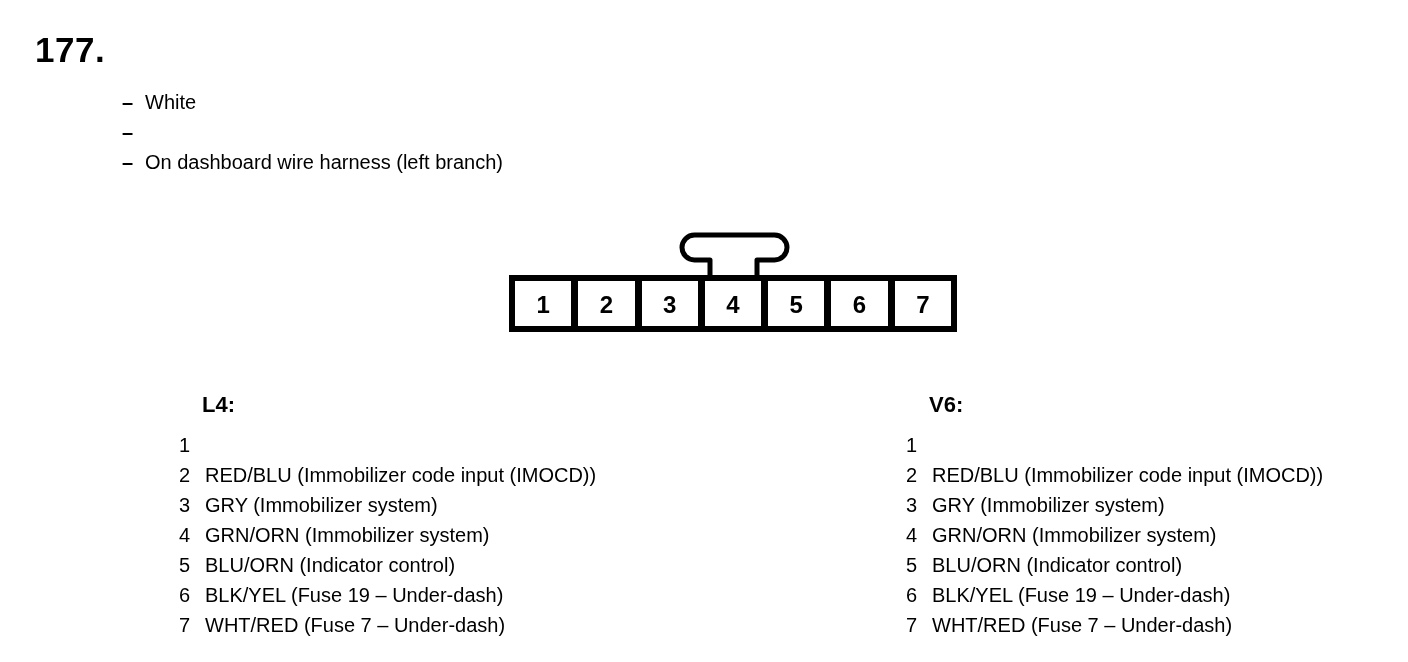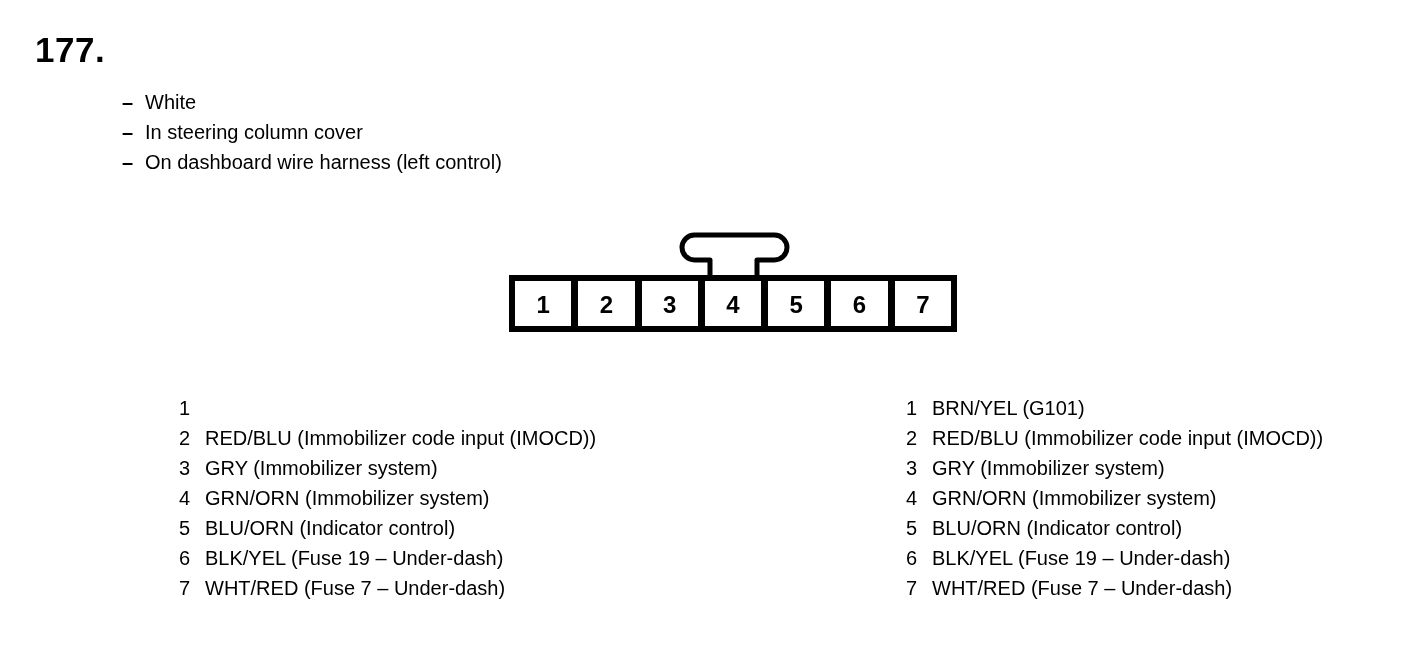--- a/index.html
+++ b/index.html
@@ -59,44 +59,44 @@
   <span class="sec-num">177.</span>
 </div>
 
 <div class="bullets">
     <div class="bullet-item">
       <span class="bullet-dash">–</span>
       <span class="bullet-text">White</span>
     </div>
     <div class="bullet-item">
       <span class="bullet-dash">–</span>
-      <span class="bullet-text">In steering column cover</span>
     </div>
     <div class="bullet-item">
       <span class="bullet-dash">–</span>
-      <span class="bullet-text">On dashboard wire harness (left control)</span>
+      <span class="bullet-text">On dashboard wire harness (left branch)</span>
     </div>
   </div>
 
 <div class="connector">
   <svg class="tab-svg" width="448" height="44" viewBox="0 0 448 44" aria-hidden="true">
     <path d="M201 44 V29 H185.5 A12.5 12.5 0 0 1 173 16.5 A12.5 12.5 0 0 1 185.5 4 H265.5 A12.5 12.5 0 0 1 278 16.5 A12.5 12.5 0 0 1 265.5 29 H248 V44" fill="#ffffff" stroke="#000000" stroke-width="5" stroke-linejoin="round"></path>
   </svg>
   <div class="pin-row">
       <div class="pin-cell">1</div>
       <div class="pin-cell">2</div>
       <div class="pin-cell">3</div>
       <div class="pin-cell">4</div>
       <div class="pin-cell">5</div>
       <div class="pin-cell">6</div>
       <div class="pin-cell">7</div>
     </div>
 </div>
 
 <div class="pinout pinout-l4">
+  <div class="pinout-heading">L4:</div>
   <div class="pin-list">
       <div class="pin-item">
         <span class="pin-num">1</span>
       </div>
       <div class="pin-item">
         <span class="pin-num">2</span>
         <span class="pin-label">RED/BLU (Immobilizer code input (IMOCD))</span>
       </div>
       <div class="pin-item">
         <span class="pin-num">3</span>
@@ -115,24 +115,24 @@
         <span class="pin-label">BLK/YEL (Fuse 19 – Under-dash)</span>
       </div>
       <div class="pin-item">
         <span class="pin-num">7</span>
         <span class="pin-label">WHT/RED (Fuse 7 – Under-dash)</span>
       </div>
     </div>
 </div>
 
 <div class="pinout pinout-v6">
+  <div class="pinout-heading">V6:</div>
   <div class="pin-list">
       <div class="pin-item">
         <span class="pin-num">1</span>
-        <span class="pin-label">BRN/YEL (G101)</span>
       </div>
       <div class="pin-item">
         <span class="pin-num">2</span>
         <span class="pin-label">RED/BLU (Immobilizer code input (IMOCD))</span>
       </div>
       <div class="pin-item">
         <span class="pin-num">3</span>
         <span class="pin-label">GRY (Immobilizer system)</span>
       </div>
       <div class="pin-item">

